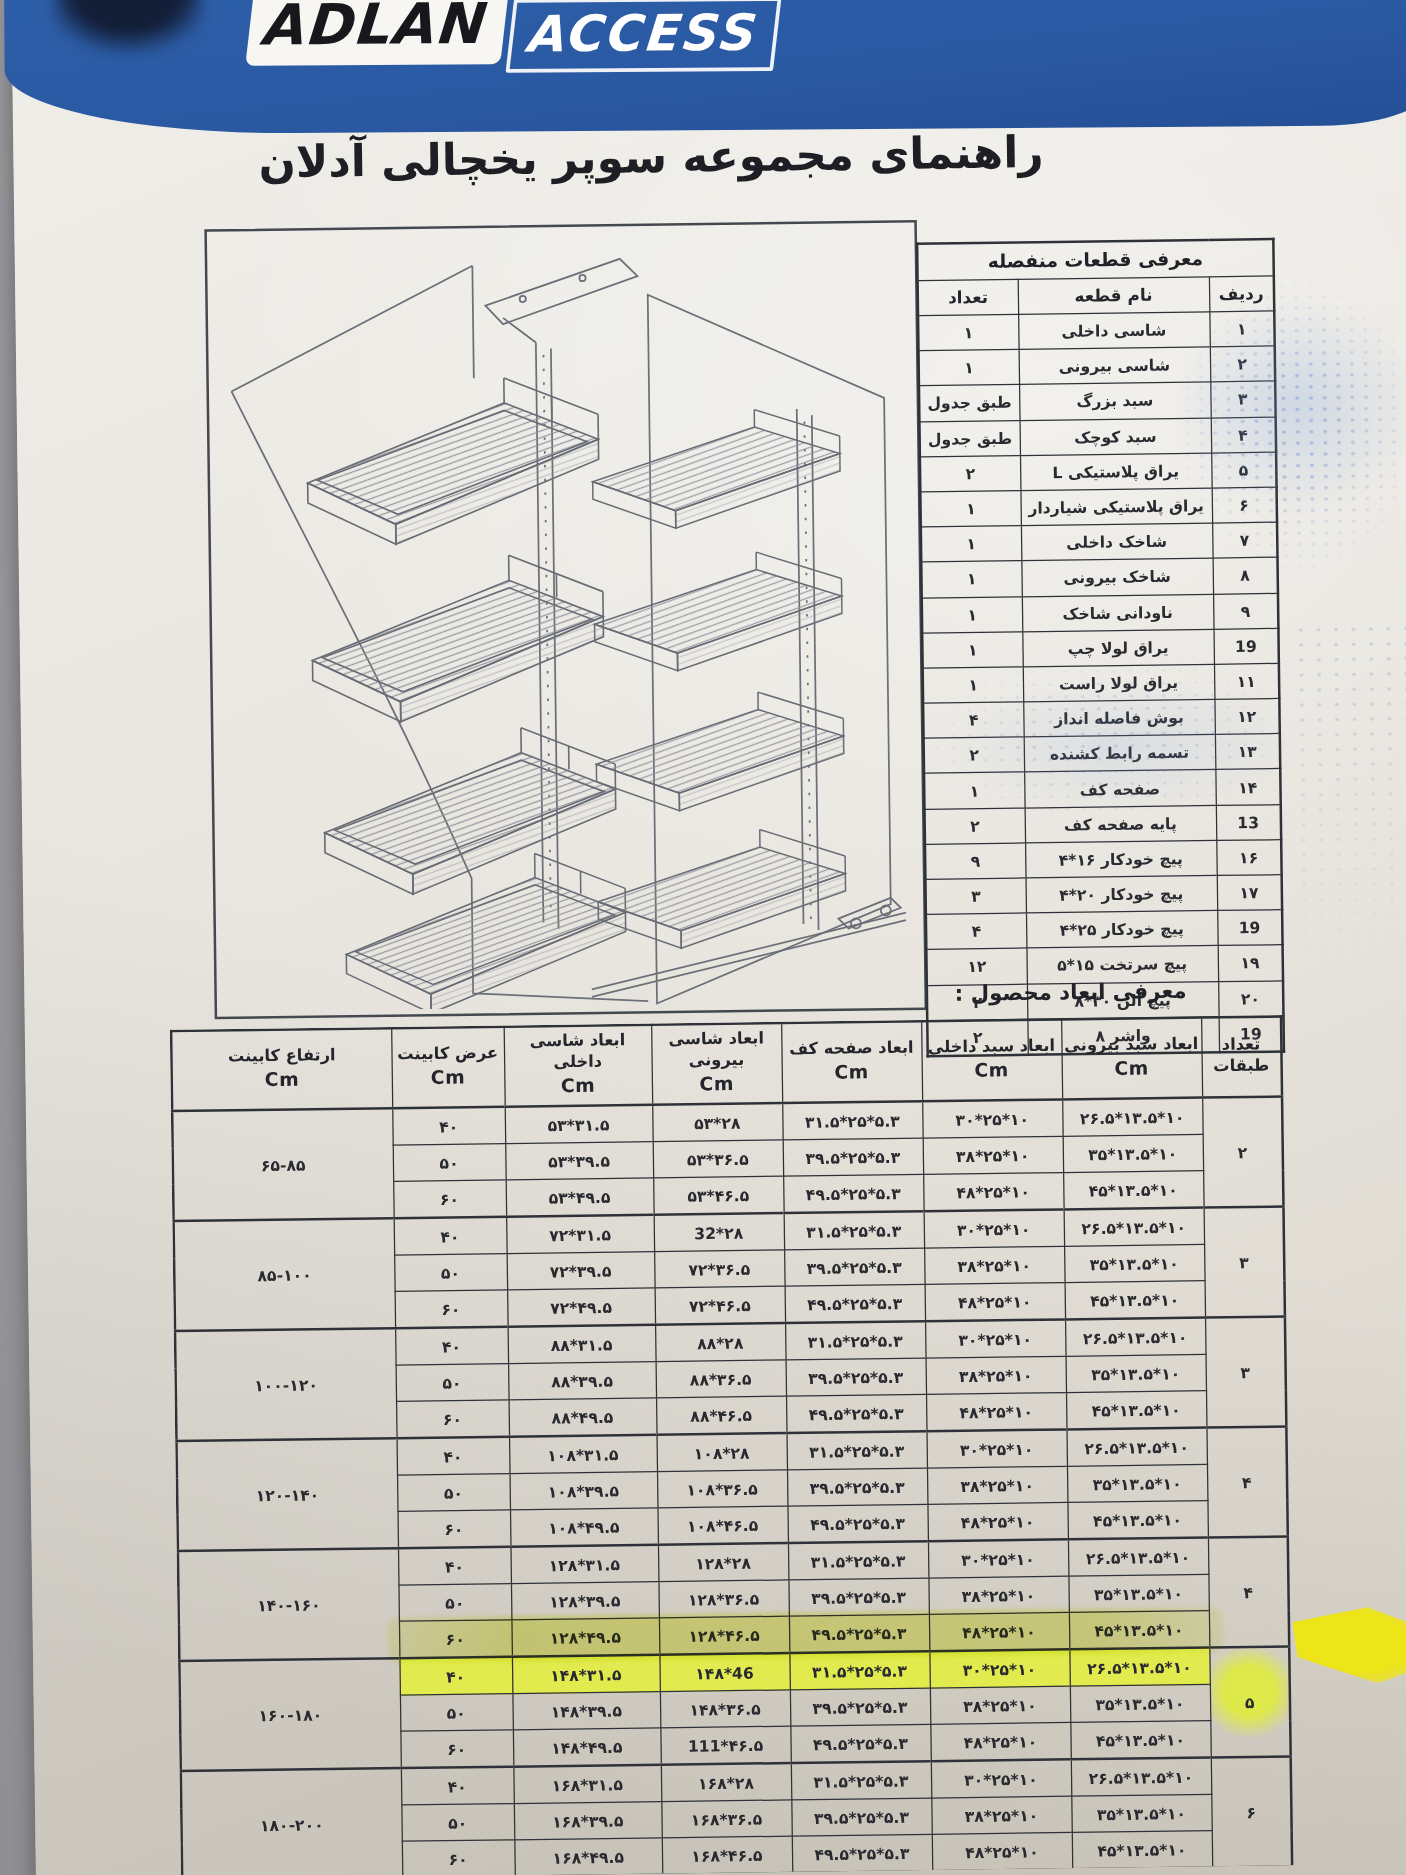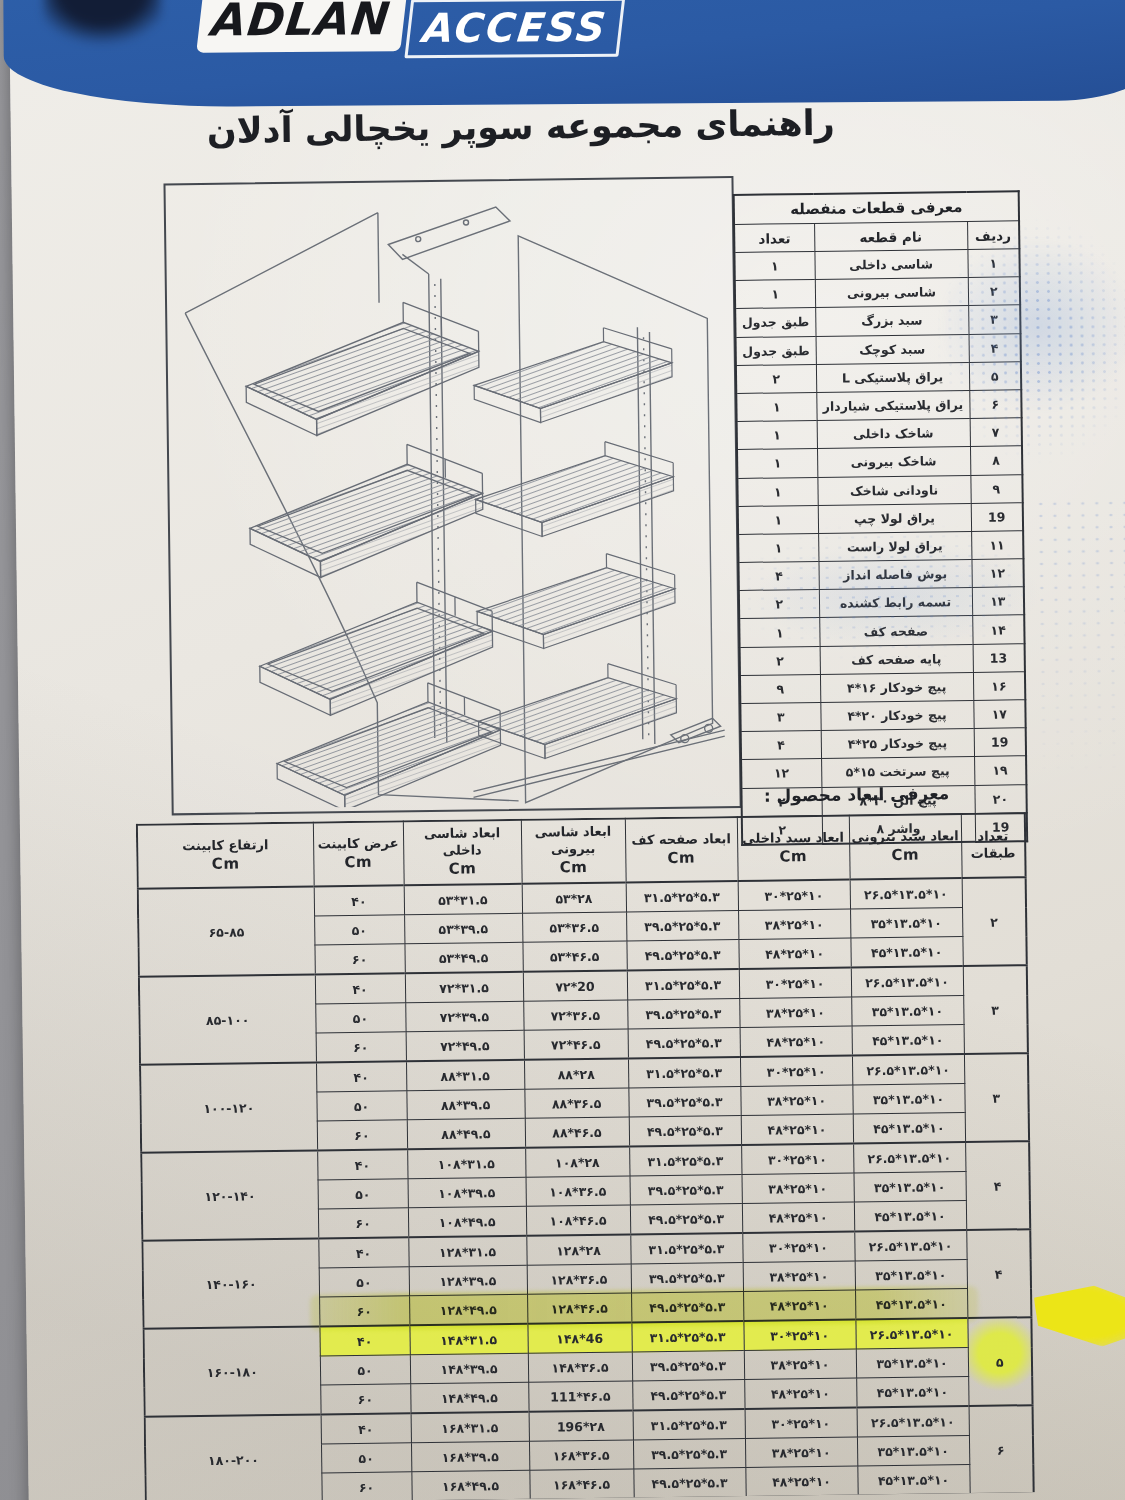--- a/index.html
+++ b/index.html
@@ -369,21 +369,21 @@
             <td class="c-val" dir="ltr">۴۹.۵*۲۵*۵.۳</td>
             <td class="c-val" dir="ltr">۵۳*۴۶.۵</td>
             <td class="c-val" dir="ltr">۵۳*۴۹.۵</td>
             <td class="c-val" dir="ltr">۶۰</td>
           </tr>
           <tr class="group-start">
             <td class="c-tiers" dir="ltr" rowspan="3">۳</td>
             <td class="c-val" dir="ltr">۲۶.۵*۱۳.۵*۱۰</td>
             <td class="c-val" dir="ltr">۳۰*۲۵*۱۰</td>
             <td class="c-val" dir="ltr">۳۱.۵*۲۵*۵.۳</td>
-            <td class="c-val" dir="ltr">۷۲*20</td>
+            <td class="c-val" dir="ltr">32*۲۸</td>
             <td class="c-val" dir="ltr">۷۲*۳۱.۵</td>
             <td class="c-val" dir="ltr">۴۰</td>
             <td class="c-height" dir="ltr" rowspan="3">۸۵-۱۰۰</td>
           </tr>
           <tr>
             <td class="c-val" dir="ltr">۳۵*۱۳.۵*۱۰</td>
             <td class="c-val" dir="ltr">۳۸*۲۵*۱۰</td>
             <td class="c-val" dir="ltr">۳۹.۵*۲۵*۵.۳</td>
             <td class="c-val" dir="ltr">۷۲*۳۶.۵</td>
             <td class="c-val" dir="ltr">۷۲*۳۹.۵</td>
@@ -499,21 +499,21 @@
             <td class="c-val" dir="ltr">۴۹.۵*۲۵*۵.۳</td>
             <td class="c-val" dir="ltr">111*۴۶.۵</td>
             <td class="c-val" dir="ltr">۱۴۸*۴۹.۵</td>
             <td class="c-val" dir="ltr">۶۰</td>
           </tr>
           <tr class="group-start">
             <td class="c-tiers" dir="ltr" rowspan="3">۶</td>
             <td class="c-val" dir="ltr">۲۶.۵*۱۳.۵*۱۰</td>
             <td class="c-val" dir="ltr">۳۰*۲۵*۱۰</td>
             <td class="c-val" dir="ltr">۳۱.۵*۲۵*۵.۳</td>
-            <td class="c-val" dir="ltr">196*۲۸</td>
+            <td class="c-val" dir="ltr">۱۶۸*۲۸</td>
             <td class="c-val" dir="ltr">۱۶۸*۳۱.۵</td>
             <td class="c-val" dir="ltr">۴۰</td>
             <td class="c-height" dir="ltr" rowspan="3">۱۸۰-۲۰۰</td>
           </tr>
           <tr>
             <td class="c-val" dir="ltr">۳۵*۱۳.۵*۱۰</td>
             <td class="c-val" dir="ltr">۳۸*۲۵*۱۰</td>
             <td class="c-val" dir="ltr">۳۹.۵*۲۵*۵.۳</td>
             <td class="c-val" dir="ltr">۱۶۸*۳۶.۵</td>
             <td class="c-val" dir="ltr">۱۶۸*۳۹.۵</td>

